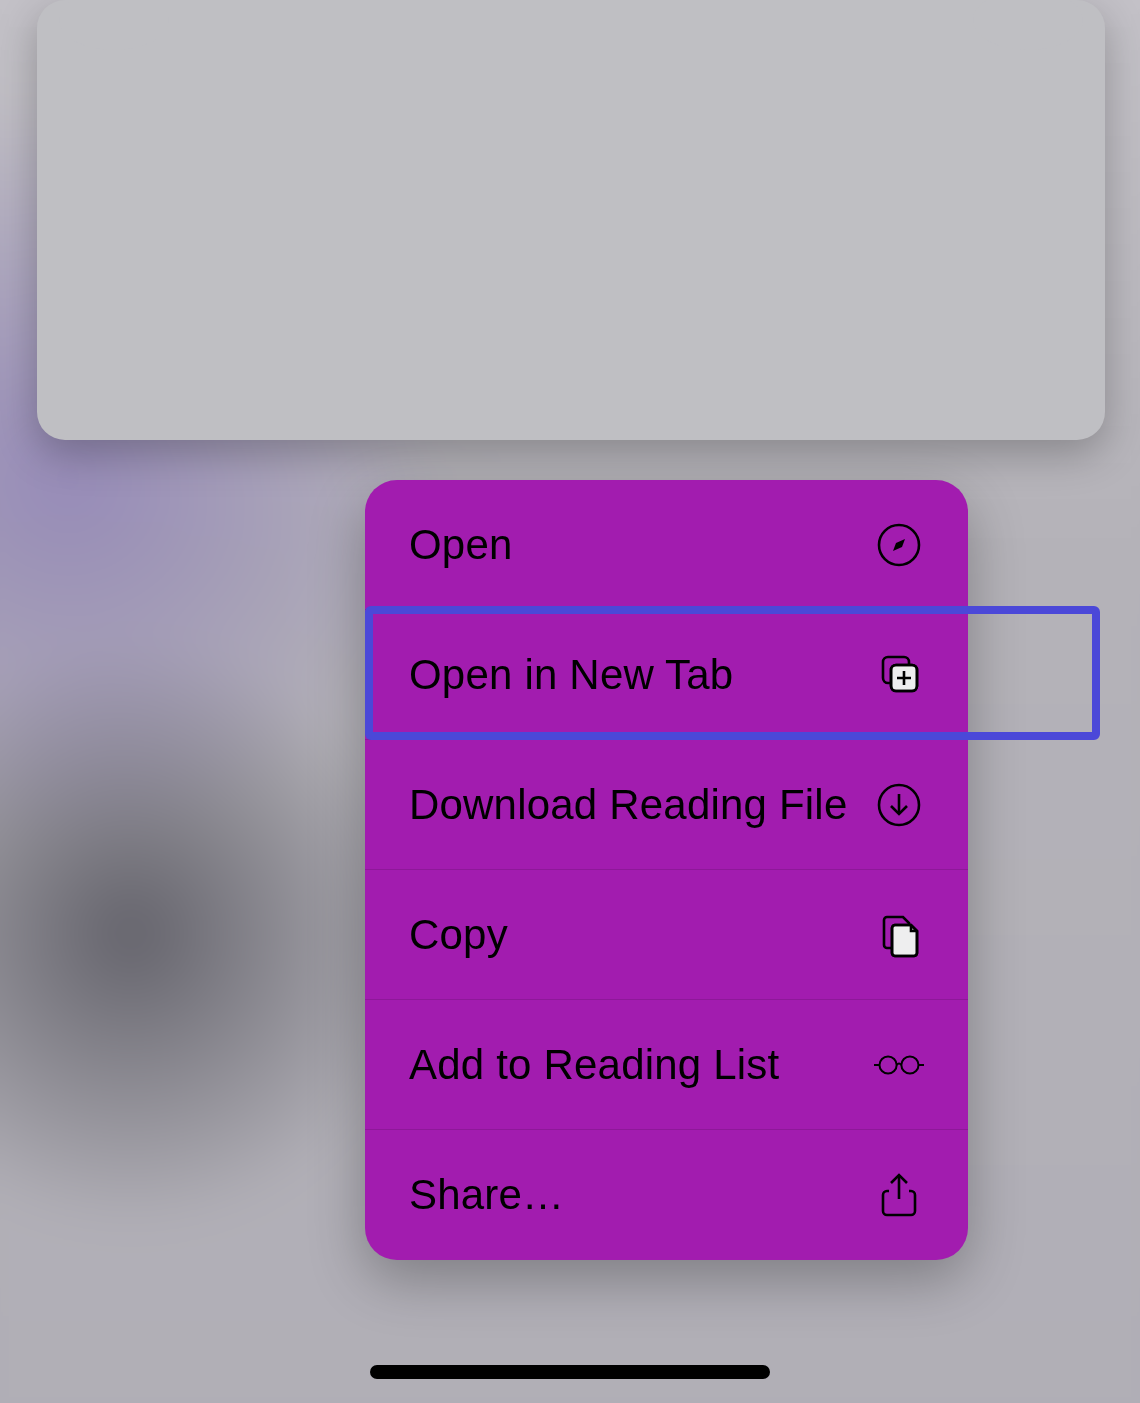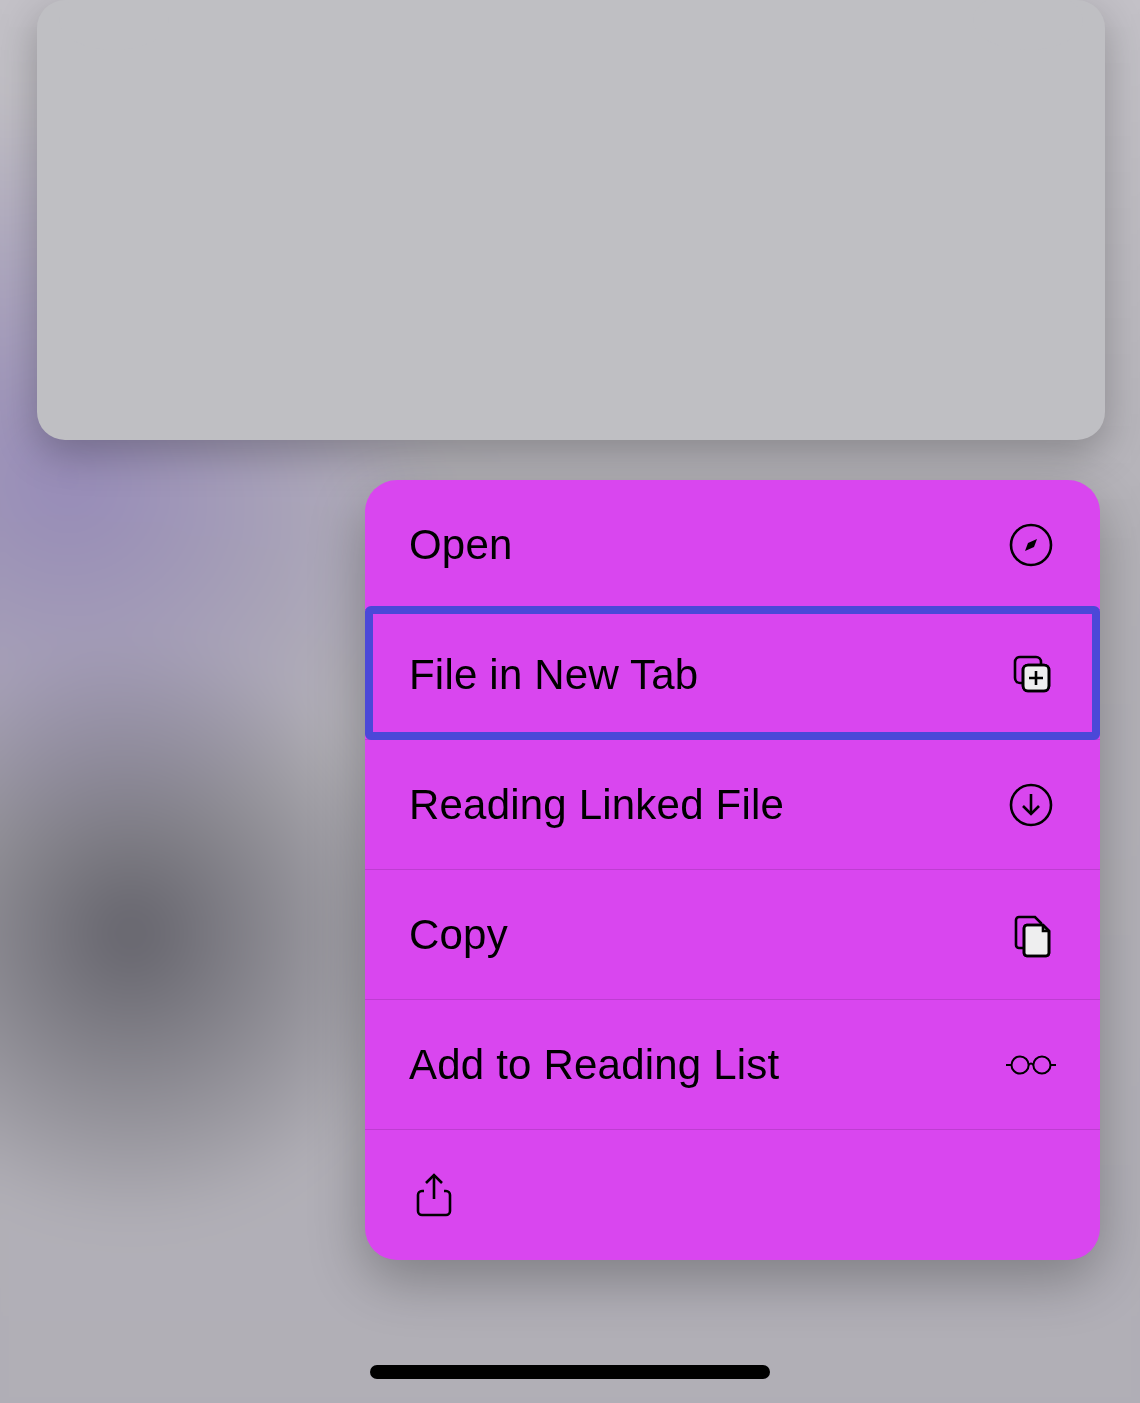--- a/index.html
+++ b/index.html
@@ -31,22 +31,22 @@
   .preview-card .notch-r {
     position: absolute; top: -10px; width: 110px; height: 60px;
     background: #bfbfc3; border-radius: 50%;
   }
   .preview-card .notch-l { left: 22px; }
   .preview-card .notch-r { right: 22px; }
 
   .context-menu {
     position: absolute;
     left: 365px; top: 480px;
-    width: 735px;
-    background: #d946ef;
+    width: 603px;
+    background: #a21caf;
     border-radius: 32px;
     overflow: hidden;
     box-shadow: 0 20px 55px rgba(0,0,0,0.28);
   }
   .menu-item {
     display: flex;
     align-items: center;
     justify-content: space-between;
     padding: 0 44px;
     height: 130px;
@@ -97,34 +97,34 @@
     <span class="menu-label">Open</span>
     <span class="menu-icon">
       <svg viewBox="0 0 48 48">
           <circle cx="24" cy="24" r="20"></circle>
           <path d="M30 18 L21 22 L18 30 L27 26 Z" fill="#000" stroke="none"></path>
         </svg>
     </span>
   </div>
 
   <div class="menu-item">
-    <span class="menu-label">File in New Tab</span>
+    <span class="menu-label">Open in New Tab</span>
     <span class="menu-icon">
       <svg viewBox="0 0 48 48">
         <rect x="8" y="6" width="26" height="26" rx="5"></rect>
         <rect x="16" y="14" width="26" height="26" rx="5" fill="#eeeeef"></rect>
         <rect x="16" y="14" width="26" height="26" rx="5"></rect>
         <line x1="29" y1="20" x2="29" y2="34"></line>
         <line x1="22" y1="27" x2="36" y2="27"></line>
       </svg>
     </span>
   </div>
 
   <div class="menu-item">
-    <span class="menu-label">Reading Linked File</span>
+    <span class="menu-label">Download Reading File</span>
     <span class="menu-icon">
       <svg viewBox="0 0 48 48">
           <circle cx="24" cy="24" r="20"></circle>
           <line x1="24" y1="13" x2="24" y2="32"></line>
           <polyline points="16,25 24,33 32,25"></polyline>
         </svg>
     </span>
   </div>
 
   <div class="menu-item">
@@ -146,20 +146,21 @@
         <circle cx="18" cy="16" r="11"></circle>
           <circle cx="46" cy="16" r="11"></circle>
         <path d="M29 16 Q32 12 35 16"></path>
         <line x1="0" y1="16" x2="7" y2="16"></line>
           <line x1="57" y1="16" x2="64" y2="16"></line>
       </svg>
     </span>
   </div>
 
   <div class="menu-item">
+    <span class="menu-label">Share…</span>
     <span class="menu-icon">
       <svg viewBox="0 0 48 48">
         <line x1="24" y1="4" x2="24" y2="28"></line>
         <polyline points="16,12 24,4 32,12"></polyline>
         <path d="M14 20 h-2 a4 4 0 0 0 -4 4 v16 a4 4 0 0 0 4 4 h24 a4 4 0 0 0 4 -4 v-16 a4 4 0 0 0 -4 -4 h-2"></path>
       </svg>
     </span>
   </div>
 
 </div>

